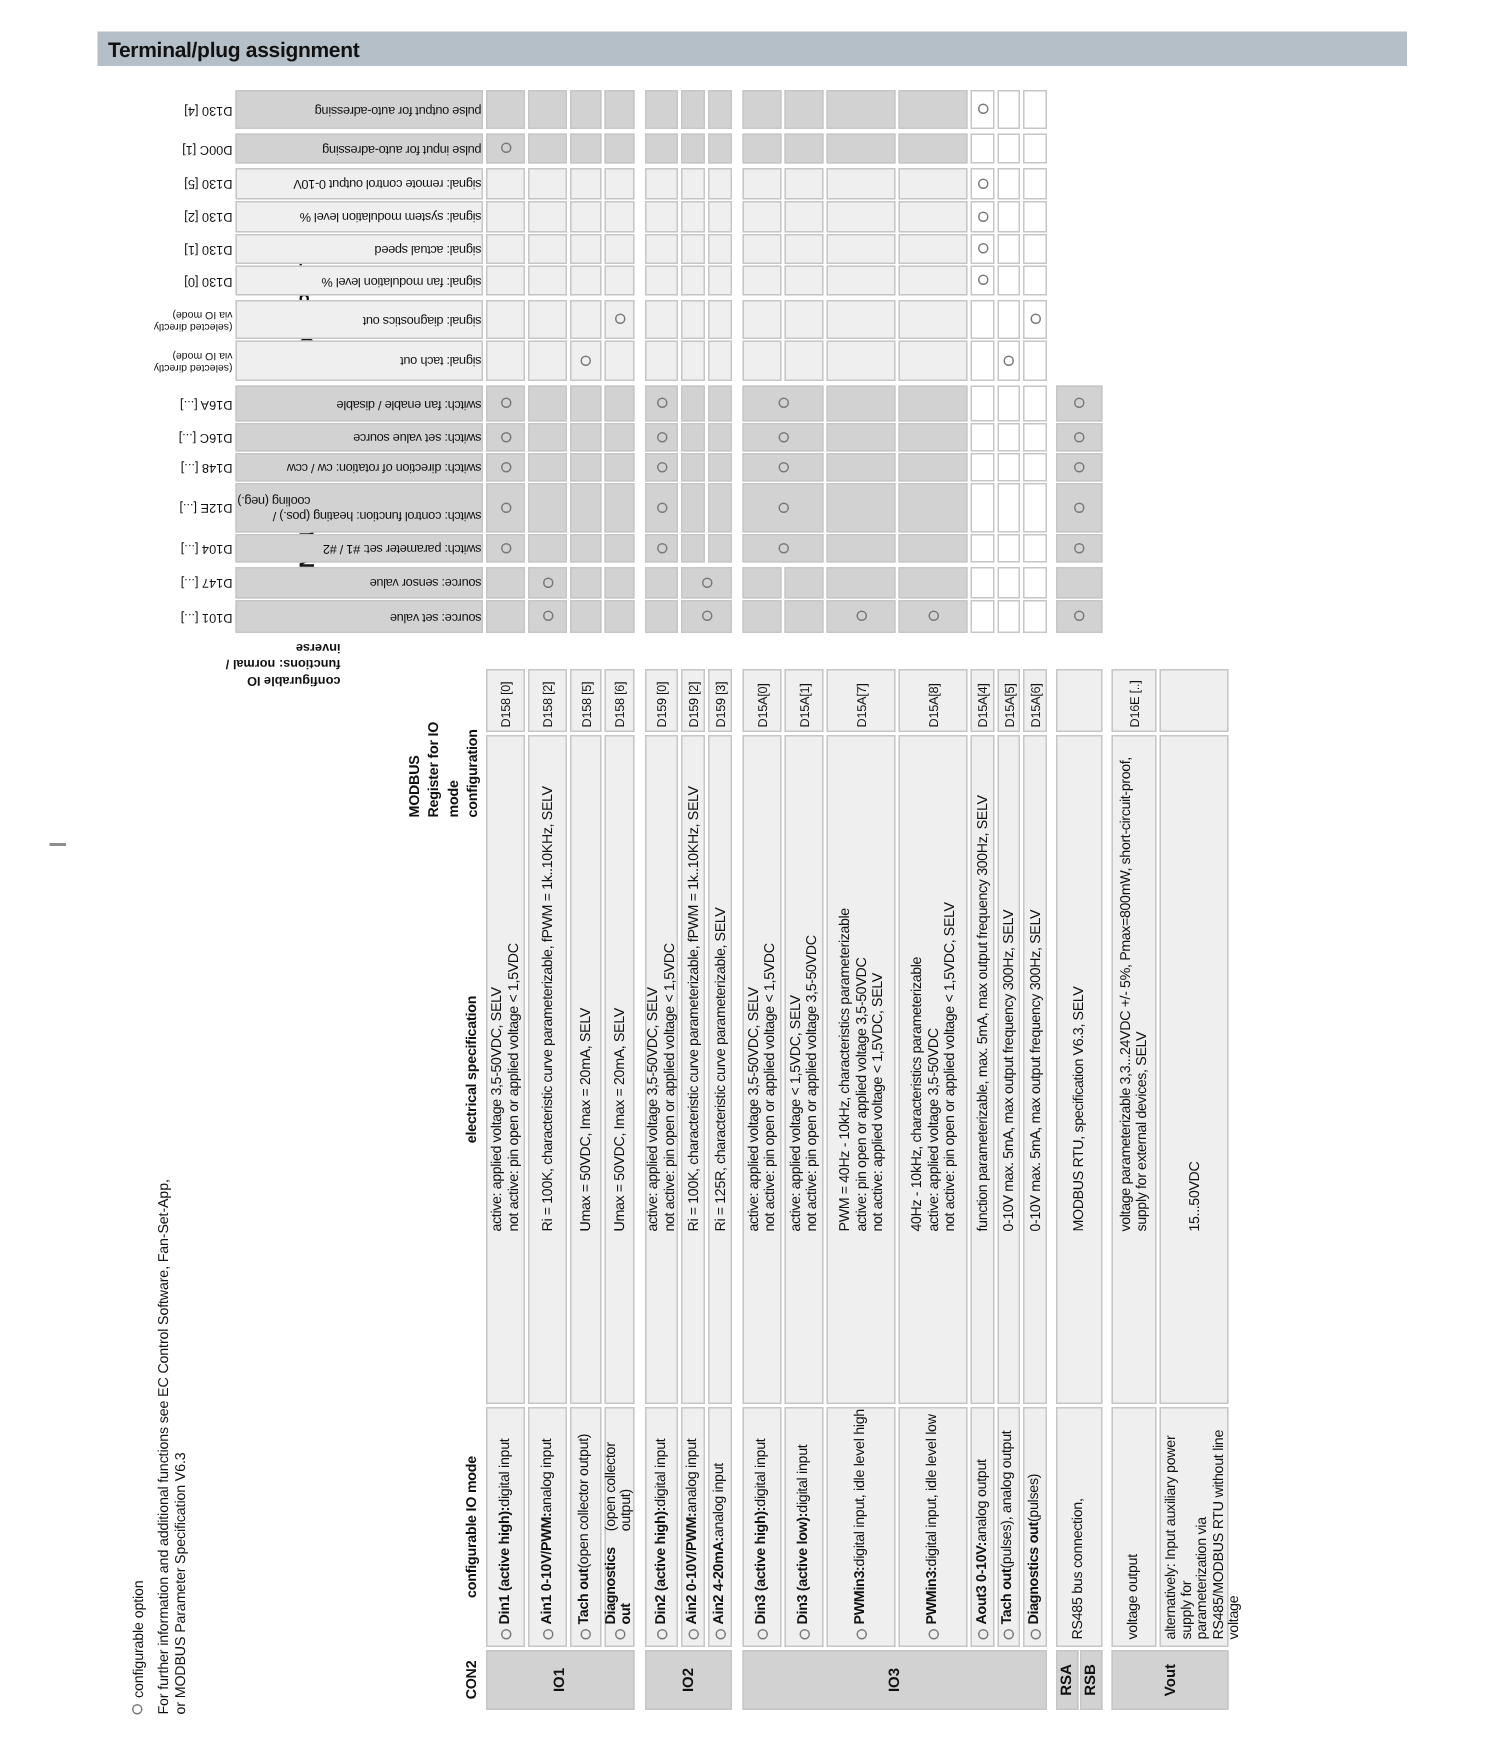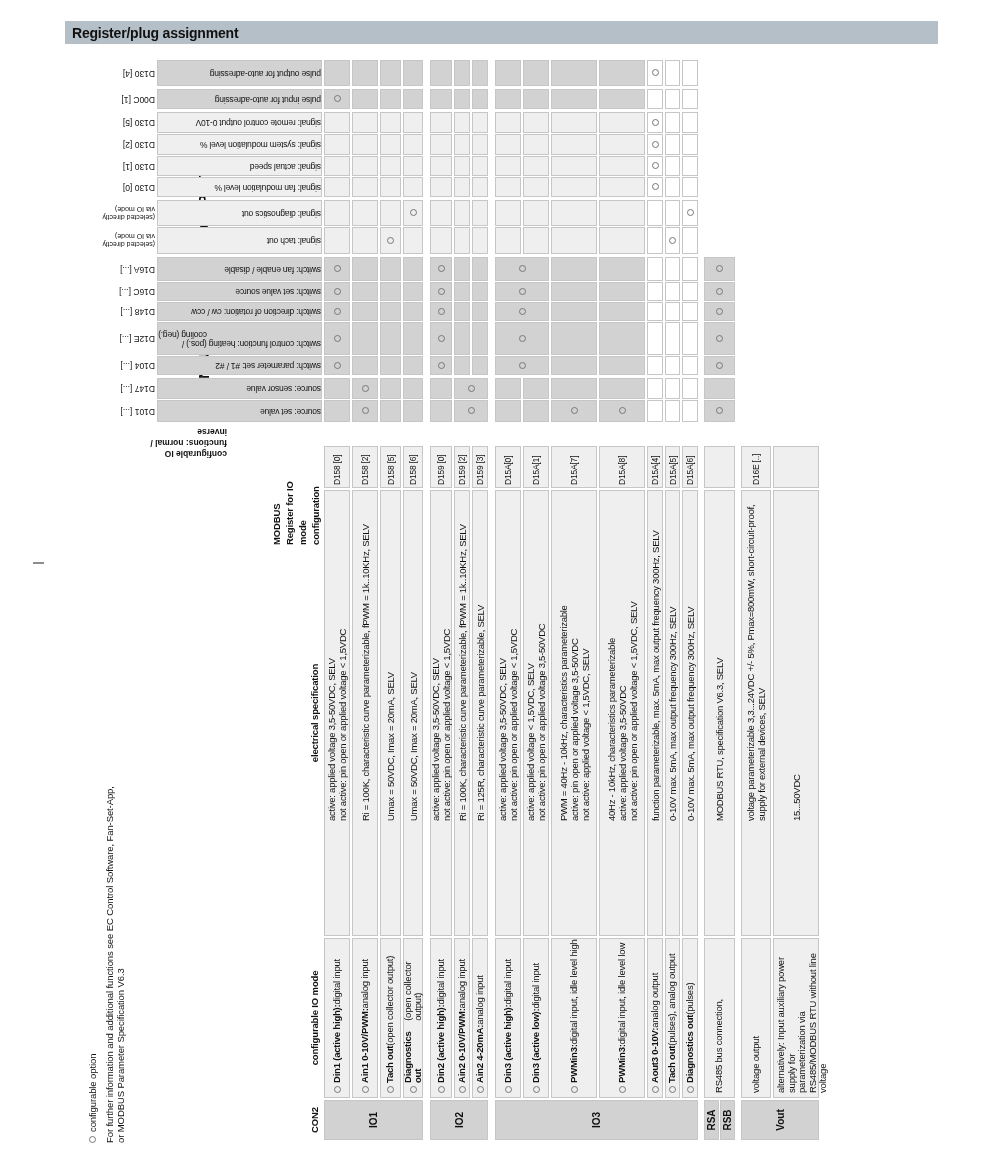--- a/index.html
+++ b/index.html
@@ -39,21 +39,21 @@
   .regcell{display:flex;align-items:center;font-size:8.5px;padding-left:2px;letter-spacing:-0.2px;}
   .con2cell{display:flex;align-items:center;justify-content:center;font-weight:bold;font-size:10px;}
   .bigio{position:absolute;font-weight:bold;font-size:14px;letter-spacing:0.5px;
          display:flex;align-items:center;justify-content:center;}
   .b{font-weight:bold;}
 </style>
 </head>
 <body>
 
 <div id="titlebar">
-  <span class="t">Register/plug assignment</span>
+  <span class="t">Terminal/plug assignment</span>
 </div>
 <div id="folddash"></div>
 
 <div id="rot">
   <div id="notes">
     <div class="n1"><span class="circ"></span><span>configurable  option</span></div>
     <div>For further information and additional functions see EC Control Software, Fan-Set-App,</div>
     <div>or MODBUS Parameter Specification V6.3</div>
   </div>
   <div id="tbl">

